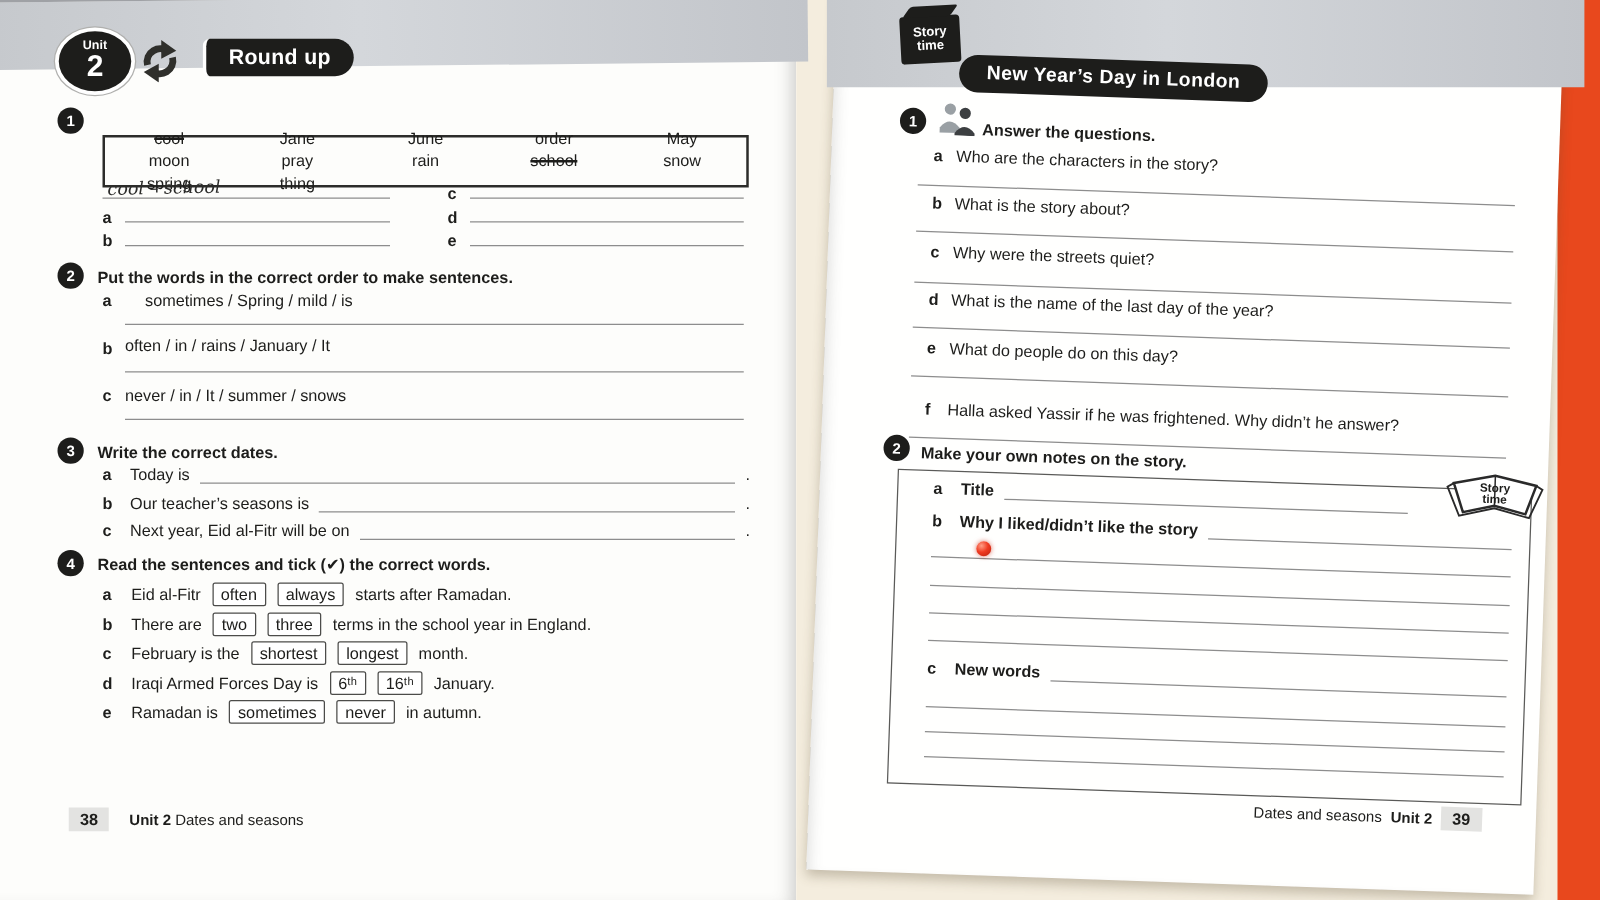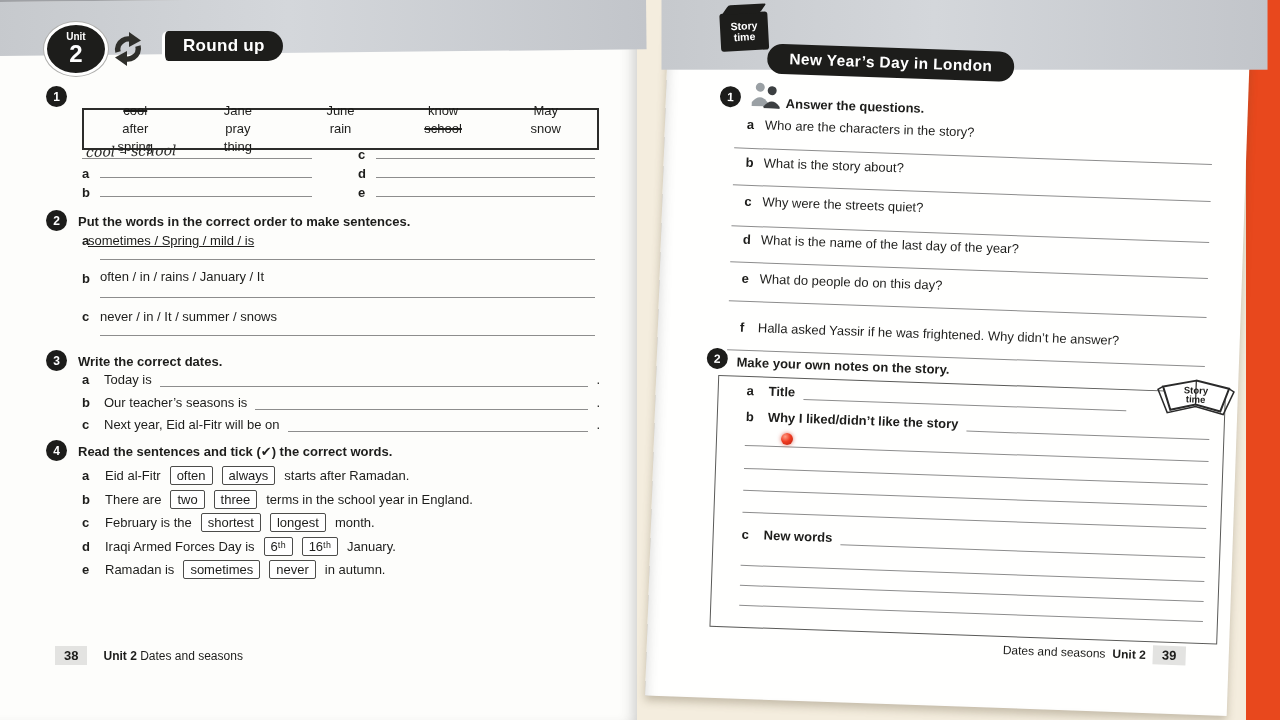--- a/index.html
+++ b/index.html
@@ -86,23 +86,23 @@
     <div class="title-pill pill-left">
       <span>Round up</span>
     </div>
 
     <div class="numbadge" style="left:46px;top:86px;">1</div>
 
     <div class="wordbox">
       <span class="struck">cool</span>
       <span>Jane</span>
       <span>June</span>
-      <span>know</span>
+      <span>order</span>
       <span>May</span>
-      <span>after</span>
+      <span>moon</span>
       <span>pray</span>
       <span>rain</span>
       <span class="struck">school</span>
       <span>snow</span>
       <span>spring</span>
       <span>thing</span>
     </div>
 
     <div class="hw" style="left:86px;top:143px;">cool – school</div>
     <div class="ln" style="left:82px;top:158px;width:230px;"></div>
@@ -114,21 +114,21 @@
     <div class="ln" style="left:376px;top:158px;width:219px;"></div>
     <div class="abs-label" style="left:358px;top:166px;">d</div>
     <div class="ln" style="left:376px;top:177px;width:219px;"></div>
     <div class="abs-label" style="left:358px;top:185px;">e</div>
     <div class="ln" style="left:376px;top:196px;width:219px;"></div>
 
     <div class="numbadge" style="left:46px;top:210px;">2</div>
     <div class="ex-title" style="left:78px;top:214px;">Put the words in the correct order to make sentences.</div>
 
     <div class="abs-label" style="left:82px;top:233px;">a</div>
-    <div class="q-text" style="left:88px;top:233px;text-decoration:underline;">sometimes / Spring / mild / is</div>
+    <div class="q-text" style="left:116px;top:233px;">sometimes / Spring / mild / is</div>
     <div class="ln" style="left:100px;top:259px;width:495px;"></div>
 
     <div class="abs-label" style="left:82px;top:271px;">b</div>
     <div class="q-text" style="left:100px;top:269px;">often / in / rains / January / It</div>
     <div class="ln" style="left:100px;top:297px;width:495px;"></div>
 
     <div class="abs-label" style="left:82px;top:309px;">c</div>
     <div class="q-text" style="left:100px;top:309px;">never / in / It / summer / snows</div>
     <div class="ln" style="left:100px;top:335px;width:495px;"></div>
 

